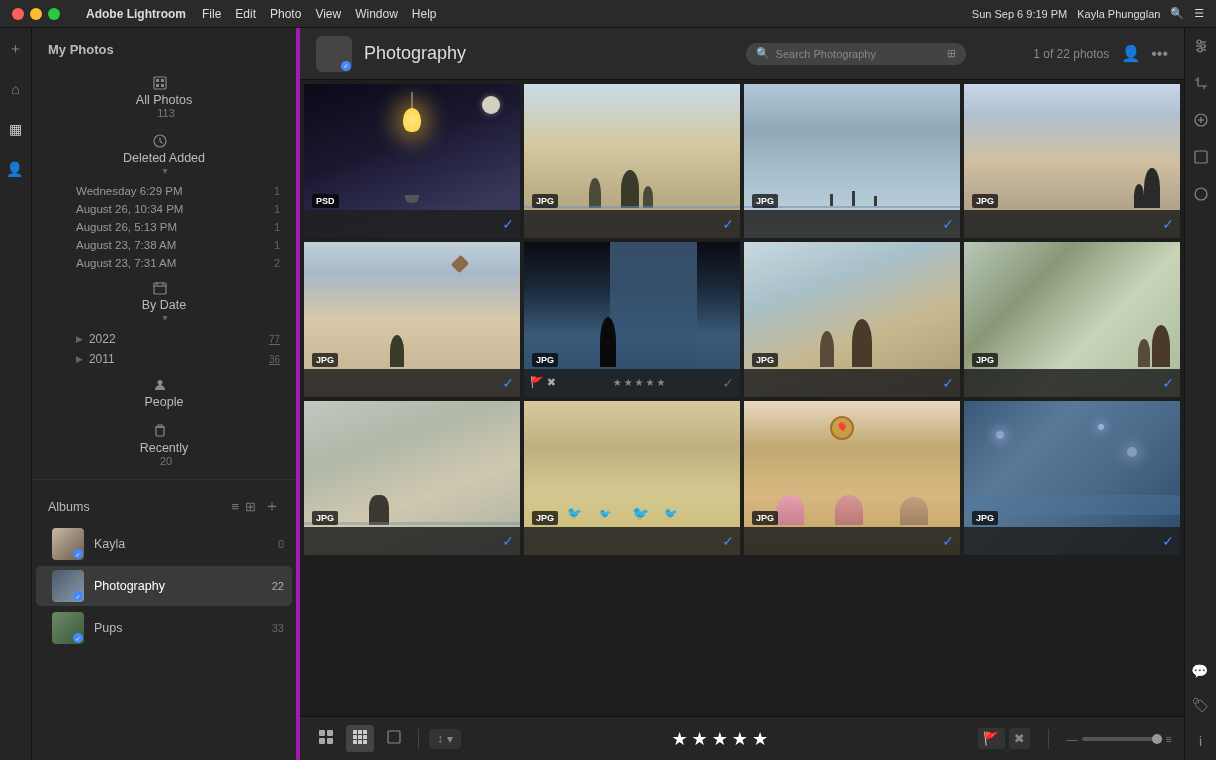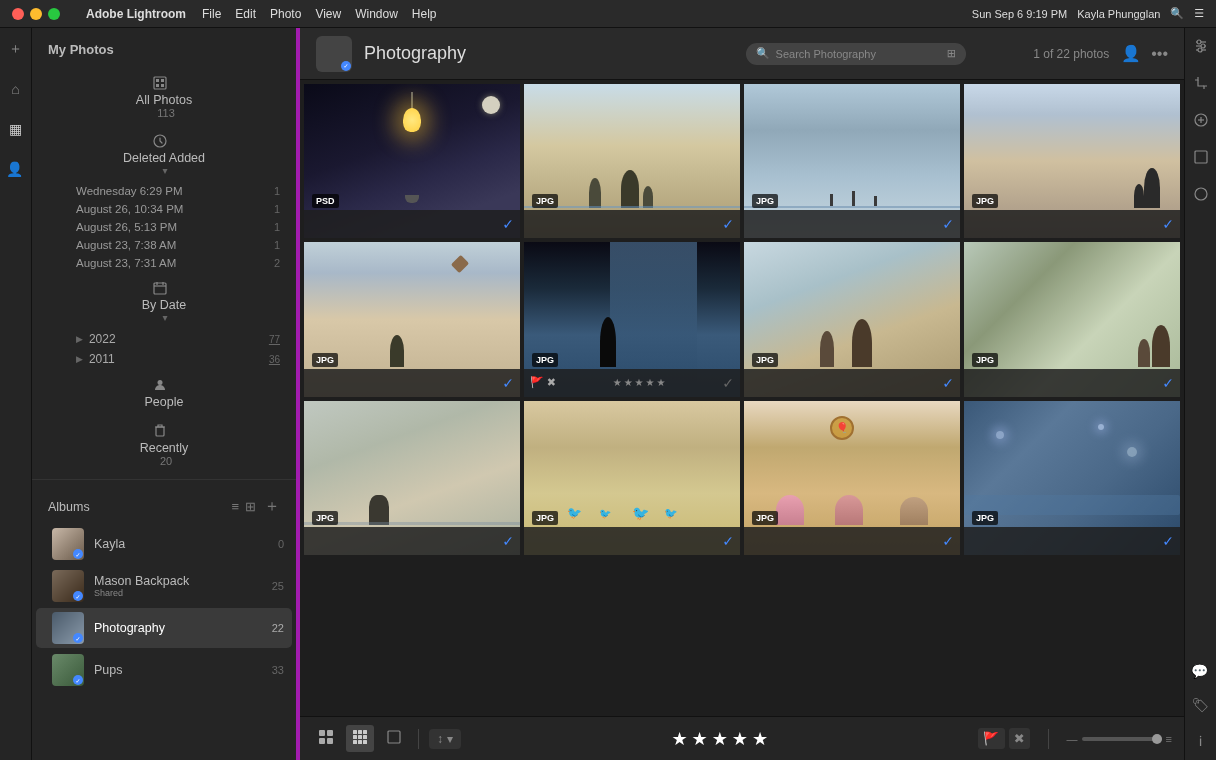--- a/index.html
+++ b/index.html
@@ -486,30 +486,20 @@
     <div class="album-item">
       <div class="album-thumb at-kayla">
         <div class="check-badge">✓</div>
       </div>
       <div class="album-info">
         <div class="album-name">Kayla</div>
       </div>
       <span class="album-count">0</span>
     </div>
 
-    <div class="album-item">
-      <div class="album-thumb at-mason">
-        <div class="check-badge">✓</div>
-      </div>
-      <div class="album-info">
-        <div class="album-name">Mason Backpack</div>
-        <div class="shared-badge album-sub">Shared</div>
-      </div>
-      <span class="album-count">25</span>
-    </div>
 
     <div class="album-item active">
       <div class="album-thumb at-photo">
         <div class="check-badge">✓</div>
       </div>
       <div class="album-info">
         <div class="album-name active-name">Photography</div>
       </div>
       <span class="album-count" style="color:#aaa;">22</span>
     </div>

